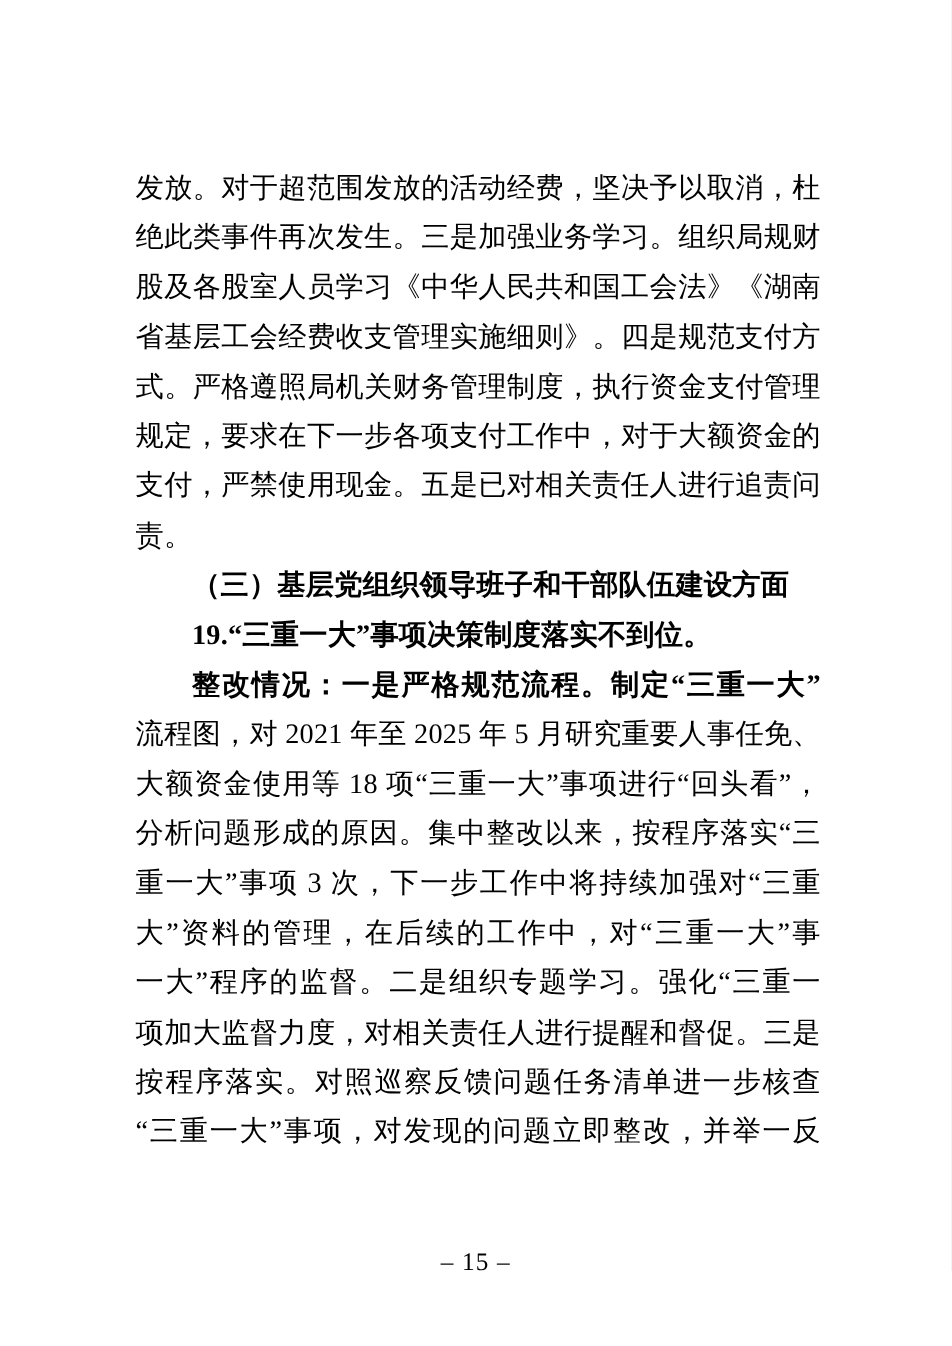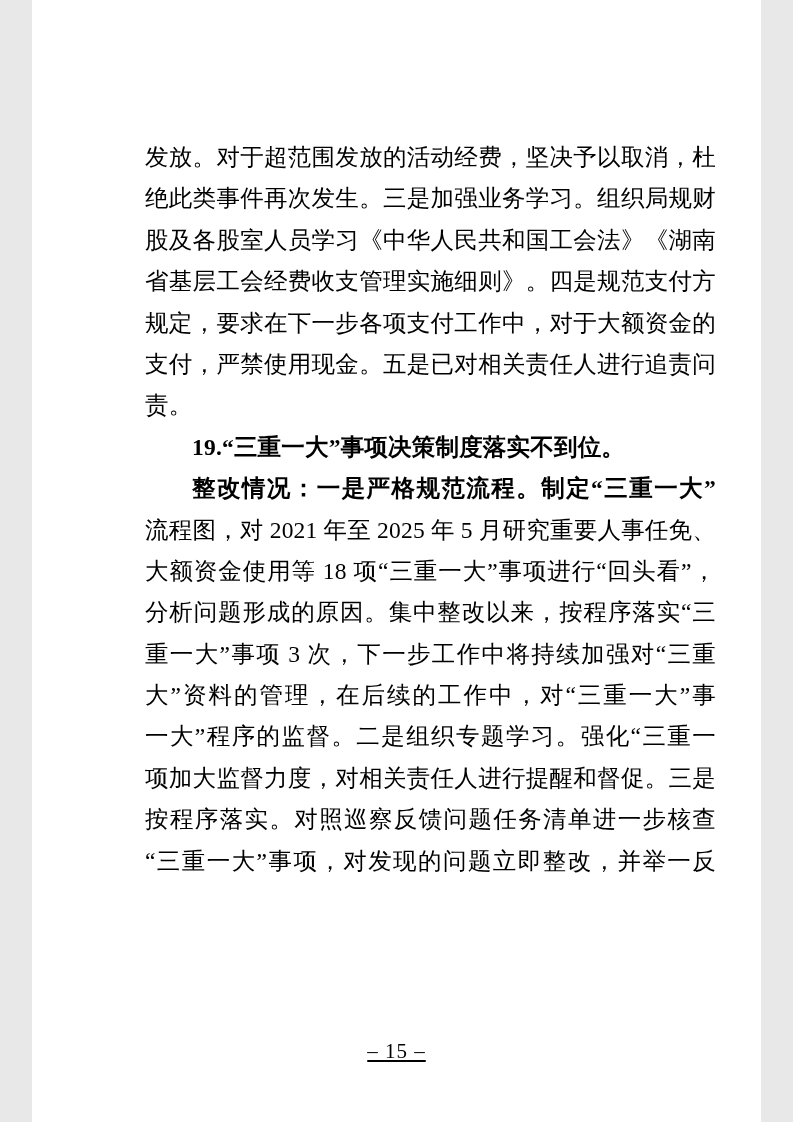--- a/index.html
+++ b/index.html
@@ -2,21 +2,21 @@
 <html><head>
 <meta charset="utf-8">
 <style>
   html, body {
     margin: 0;
     padding: 0;
     background: #e8e8e8;
   }
   .page {
     position: relative;
-    width: 729px;
+    width: 793px;
     height: 1122px;
     margin: 0 auto;
     background: #ffffff;
     color: #000000;
     font-family: "Liberation Serif", "DejaVu Serif", serif;
     overflow: hidden;
   }
   .text-block {
     position: absolute;
     left: 113px;
@@ -46,35 +46,36 @@
   }
   .page-num {
     position: absolute;
     top: 1036px;
     left: 0;
     width: 100%;
     text-align: center;
     font-size: 21px;
     line-height: 30px;
     letter-spacing: 1px;
-    text-decoration: underline;
   }
 </style>
 </head>
 <body>
 
 <div class="page">
   <div class="text-block">
     <div class="line jf">发放。对于超范围发放的活动经费，坚决予以取消，杜</div>
     <div class="line jf">绝此类事件再次发生。三是加强业务学习。组织局规财</div>
     <div class="line jf">股及各股室人员学习《中华人民共和国工会法》《湖南</div>
     <div class="line jf">省基层工会经费收支管理实施细则》。四是规范支付方</div>
+    <div class="line jf">式。严格遵照局机关财务管理制度，执行资金支付管理</div>
     <div class="line jf">规定，要求在下一步各项支付工作中，对于大额资金的</div>
     <div class="line jf">支付，严禁使用现金。五是已对相关责任人进行追责问</div>
     <div class="line">责。</div>
+    <div class="line indent bold">（三）基层党组织领导班子和干部队伍建设方面</div>
     <div class="line indent">19.“三重一大”事项决策制度落实不到位。</div>
     <div class="line indent jf">整改情况：一是严格规范流程。制定“三重一大”</div>
     <div class="line jf">流程图，对 2021 年至 2025 年 5 月研究重要人事任免、</div>
     <div class="line jf">大额资金使用等 18 项“三重一大”事项进行“回头看”，</div>
     <div class="line jf">分析问题形成的原因。集中整改以来，按程序落实“三</div>
     <div class="line jf">重一大”事项 3 次，下一步工作中将持续加强对“三重</div>
     <div class="line jf">大”资料的管理，在后续的工作中，对“三重一大”事</div>
     <div class="line jf">一大”程序的监督。二是组织专题学习。强化“三重一</div>
     <div class="line jf">项加大监督力度，对相关责任人进行提醒和督促。三是</div>
     <div class="line jf">按程序落实。对照巡察反馈问题任务清单进一步核查</div>

